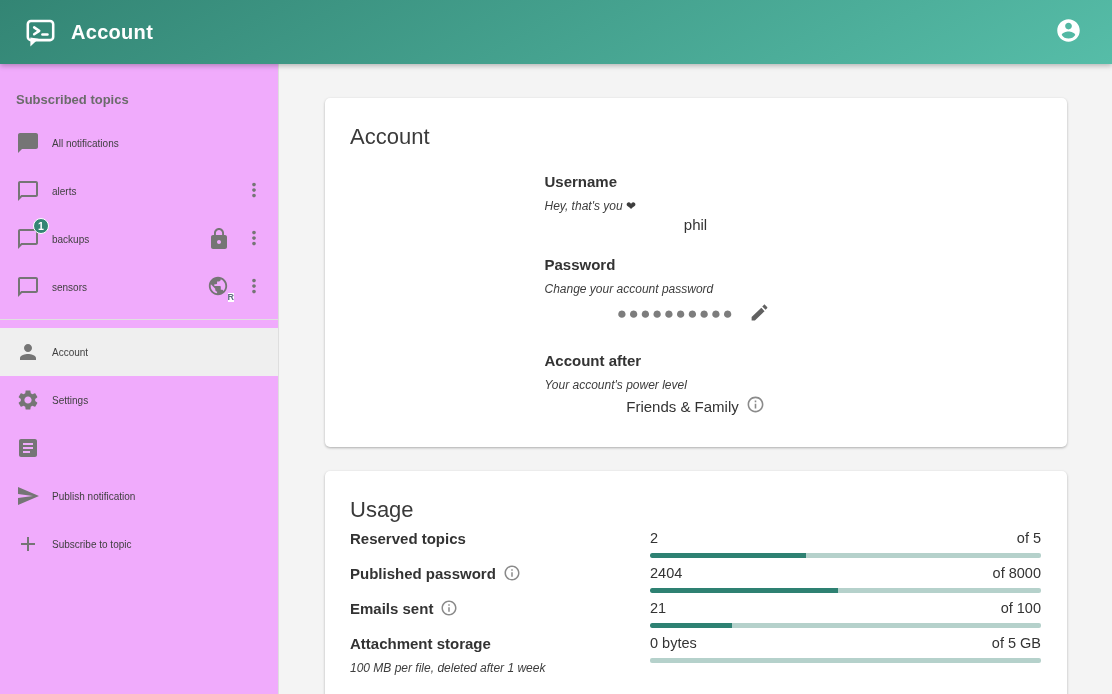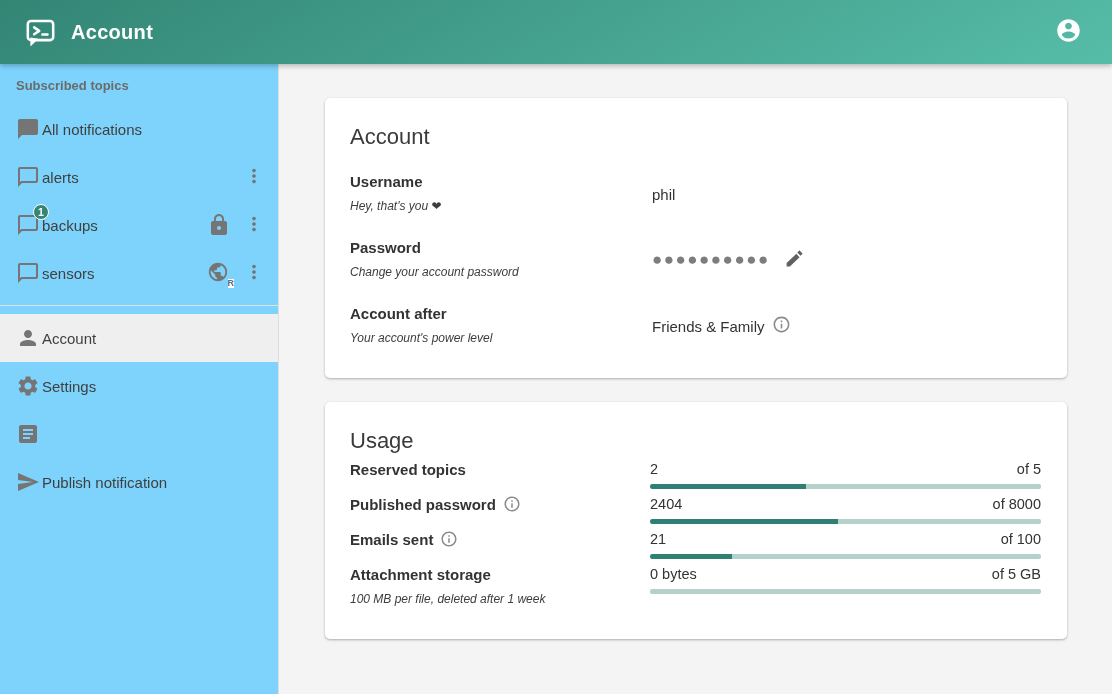--- a/index.html
+++ b/index.html
@@ -13,45 +13,45 @@
     box-shadow:0 2px 5px rgba(0,0,0,.25); position:relative; z-index:10; color:#fff;
   }
   .logo-box { width:33px; height:33px; display:flex; align-items:center; justify-content:center; }
   .appbar h1 { font-size:20px; font-weight:bold; margin-left:14px; letter-spacing:.3px; flex:1; }
   .avatar-btn { background:none; border:none; cursor:pointer; width:44px; height:44px; border-radius:50%;
     display:flex; align-items:center; justify-content:center; }
 
   .shell { display:flex; height:630px; }
 
   
-  .sidebar { width:279px; background:#7dd3fc; border-right:1px solid #dedede; padding-top:4px; flex-shrink:0; }
+  .sidebar { width:279px; background:#f0abfc; border-right:1px solid #dedede; padding-top:18px; flex-shrink:0; }
   .caption { padding:10px 16px 12px 16px; font-size:13px; font-weight:bold; color:#6b6b6b; }
   .nav-item { height:48px; display:flex; align-items:center; padding:0 8px 0 16px; cursor:pointer; }
   .nav-item.selected { background:#efefef; }
   .nav-icon { width:24px; height:24px; position:relative; flex-shrink:0; color:#757575; }
   .nav-icon svg { display:block; }
-  .nav-label { font-size:15px; color:#3f3f3f; margin-left:2px; flex:1; white-space:nowrap; }
+  .nav-label { font-size:10px; color:#3f3f3f; margin-left:12px; flex:1; white-space:nowrap; }
   .badge { position:absolute; top:-9px; right:-9px; min-width:16px; height:16px; border-radius:9px;
     background:#338574; color:#fff; font-size:10.5px; font-weight:bold; display:flex; align-items:center;
     justify-content:center; padding:0 3px; border:1px solid #fff; }
   .side-extra { width:24px; height:24px; color:#757575; position:relative; margin-right:7px; flex-shrink:0; }
   .globe-sub { position:absolute; right:-3px; bottom:-3px; font-size:9px; font-weight:bold; color:#5f6d80;
     background:#fff; line-height:9px; }
   .dots-btn { width:32px; height:32px; border:none; background:none; cursor:pointer; color:#757575;
     display:flex; align-items:center; justify-content:center; border-radius:50%; }
   .divider { border:none; border-top:1px solid #e0e0e0; margin:8px 0; }
 
   
   .main { flex:1; padding:34px 44px 0 46px; overflow:hidden; }
   .card { width:742px; background:#fff; border-radius:5px; box-shadow:0 1px 3px rgba(0,0,0,.2),0 1px 2px rgba(0,0,0,.1);
     padding:26px 26px 30px 25px; }
   .card + .card { margin-top:24px; }
   .card h2 { font-size:22px; font-weight:400; color:#3a3a3a; margin-bottom:4px; }
 
-  .pref-row { display:flex; align-items:center; margin-top:22px; }
+  .pref-row { display:flex; align-items:center; margin-top:22px;flex-direction:column; }
   .pref-left { width:302px; flex-shrink:0; }
   .pref-label { font-size:15px; font-weight:bold; color:#333; line-height:20px; }
   .pref-sub { font-size:12px; font-style:italic; color:#3d3d3d; margin-top:4px; line-height:20px; }
   .pref-value { flex:1; font-size:15px; color:#333; display:flex; align-items:center; }
   .dots-pass { font-size:17px; letter-spacing:1.5px; color:#7d7d7d; line-height:18px; }
   .edit-btn { border:none; background:none; cursor:pointer; color:#616161; margin-left:10px; width:30px; height:30px;
     display:flex; align-items:center; justify-content:center; border-radius:50%; }
   .info-btn { border:none; background:none; cursor:pointer; color:#8a8a8a; padding:0; margin-left:7px;
     display:inline-flex; vertical-align:-3px; }
 
@@ -188,20 +188,28 @@
 
     <div class="nav-item">
       <span class="nav-icon">
         <svg viewBox="0 0 24 24" width="24" height="24" fill="#757575">
             <path d="M2.01 21L23 12 2.01 3 2 10l15 2-15 2z"></path>
           </svg>
       </span>
       <span class="nav-label">Publish notification</span>
     </div>
 
+    <div class="nav-item">
+      <span class="nav-icon">
+        <svg viewBox="0 0 24 24" width="24" height="24" fill="#757575">
+            <path d="M19 13h-6v6h-2v-6H5v-2h6V5h2v6h6v2z"></path>
+          </svg>
+      </span>
+      <span class="nav-label">Subscribe to topic</span>
+    </div>
   </nav>
 
   <main class="main">
 
     <section class="card">
       <h2>Account</h2>
 
       <div class="pref-row">
         <div class="pref-left">
           <div class="pref-label">Username</div>

